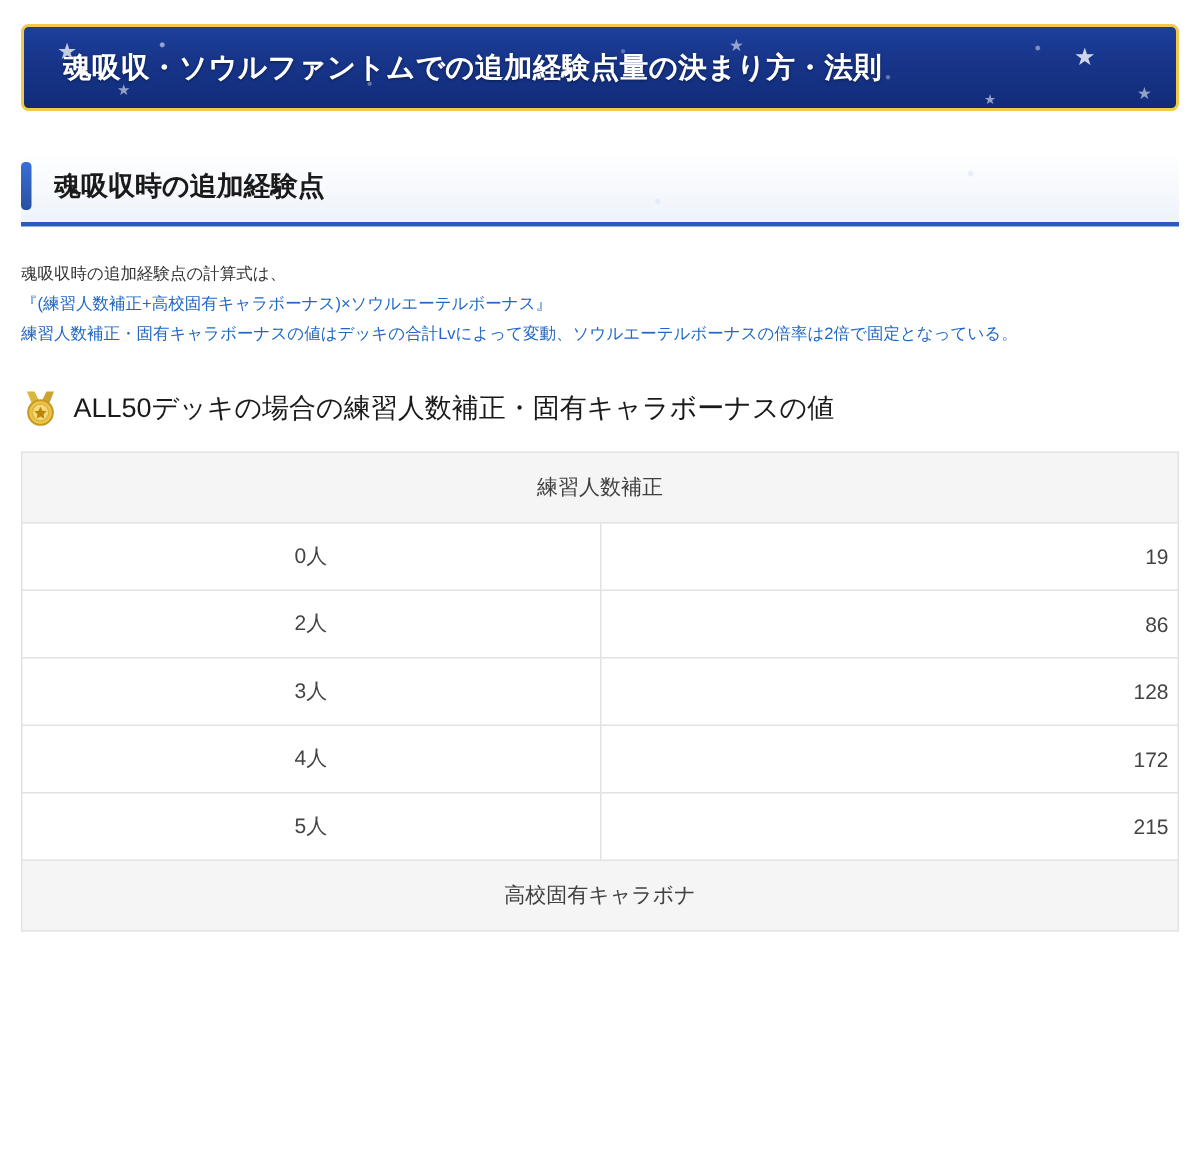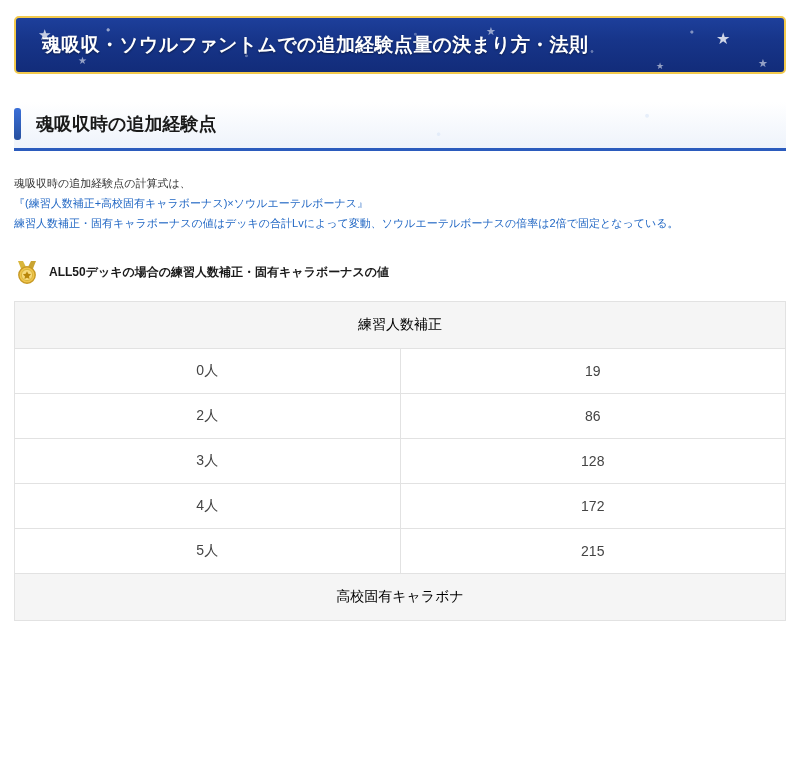--- a/index.html
+++ b/index.html
@@ -113,53 +113,54 @@
     align-items: center;
     margin: 26px 14px 0 14px;
   }
   .medal-icon {
     width: 26px;
     height: 26px;
     margin-right: 9px;
     flex: 0 0 auto;
   }
   .sub-heading-text {
-    font-size: 12px;
-    font-weight: bold;
+    font-size: 18px;
+    font-weight: normal;
     color: #1a1a1a;
   }
 
   
   .data-table {
     margin: 16px 14px 0 14px;
     width: 772px;
     border-collapse: collapse;
     font-size: 14px;
     color: #444444;
   }
   .data-table th,
   .data-table td {
     border: 1px solid #e2e2e2;
     text-align: center;
     padding: 13px 6px;
     font-weight: normal;
   }
   .data-table th.group-header {
     background: #f5f5f5;
-    color: #000000;
+    color: #404040;
     font-size: 14px;
     padding: 14px 6px;
   }
   .data-table td.label-cell {
     width: 50%;
     background: #ffffff;
   }
   .data-table td.value-cell {
     width: 50%;
     background: #ffffff;
+    text-align: right;
   }
   .spacer { height: 18px; }
 </style>
 </head>
 <body>
 
 <div class="page">
 
   <div class="title-banner">
     <span class="star s1">★</span>

